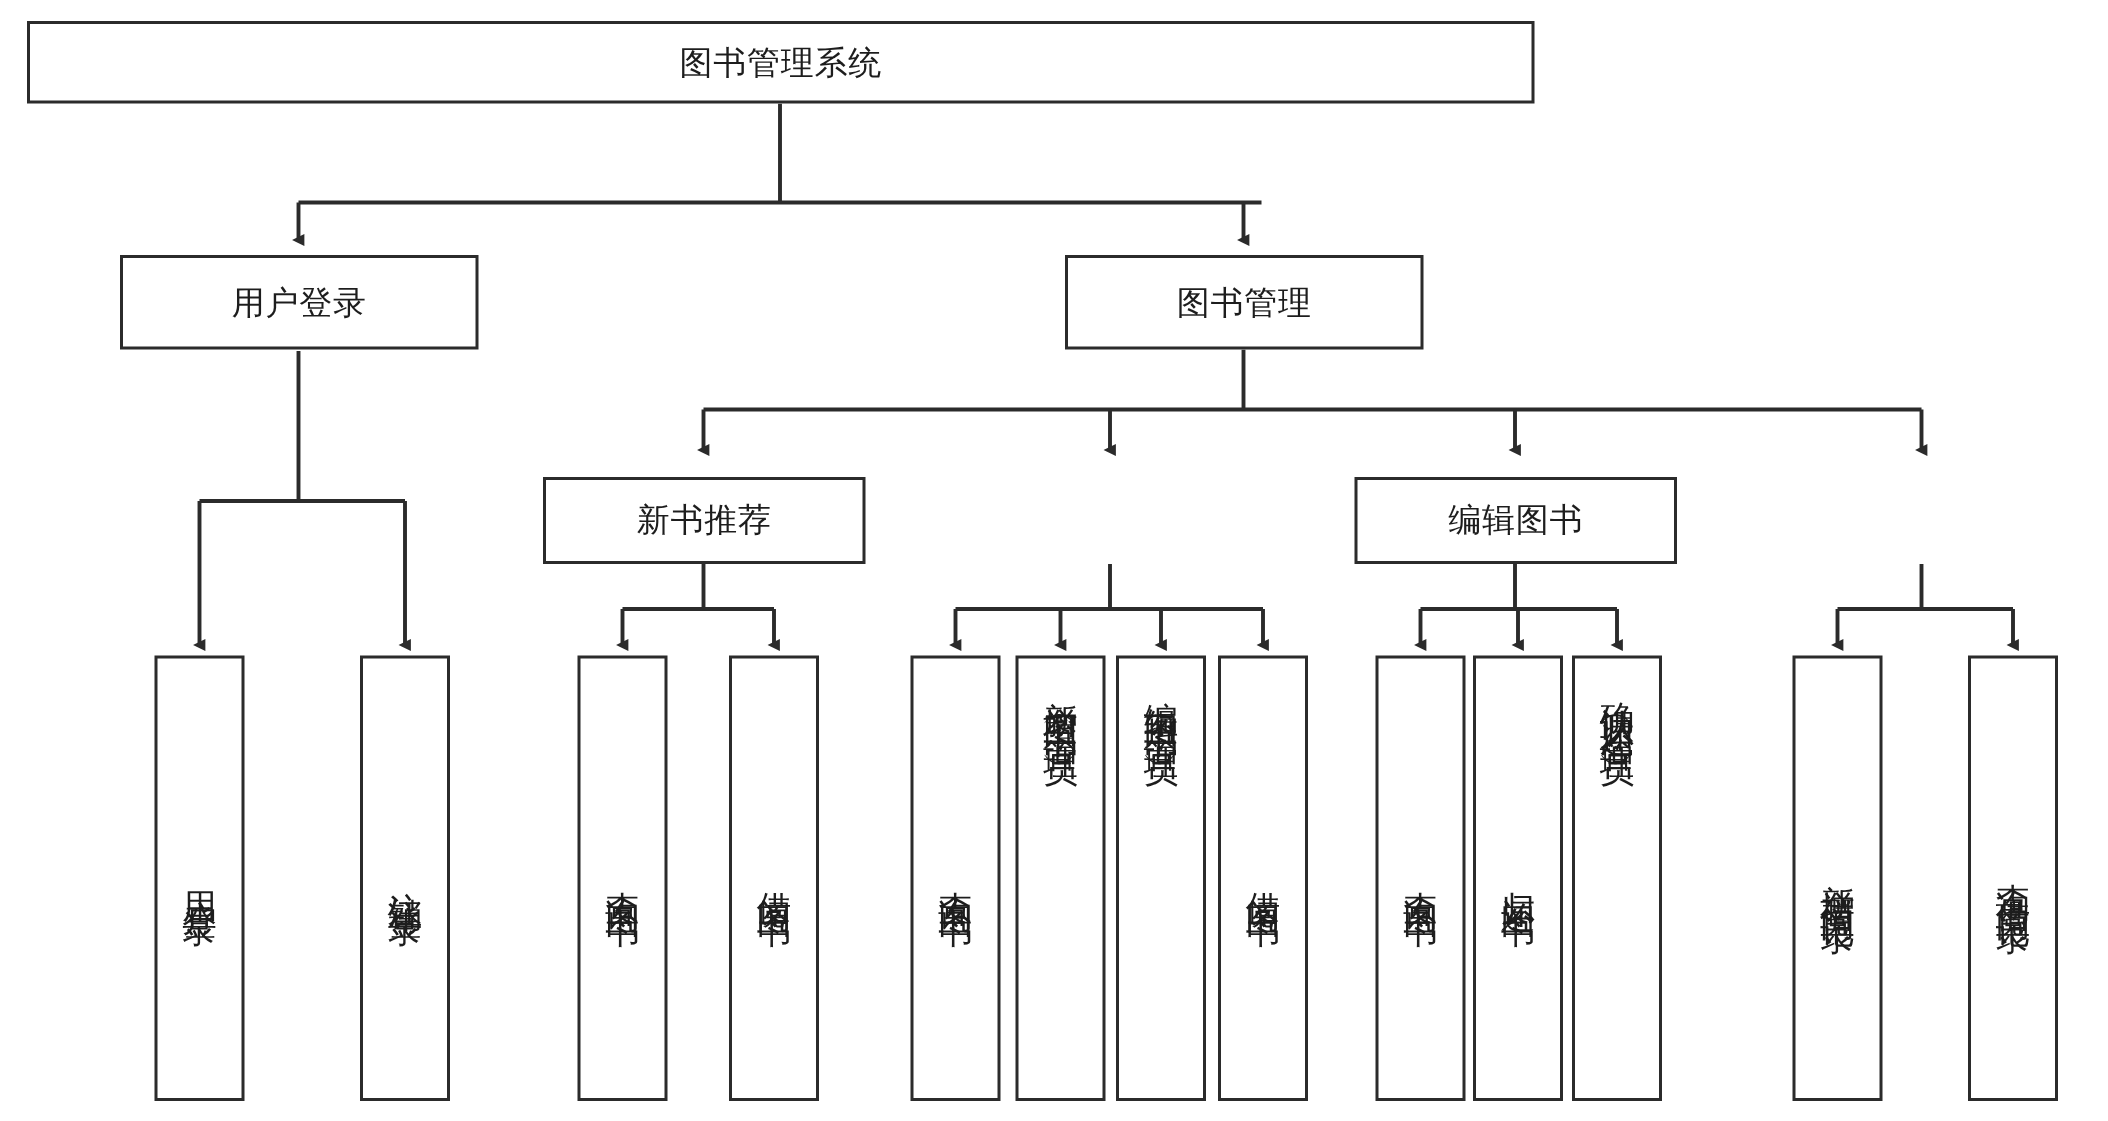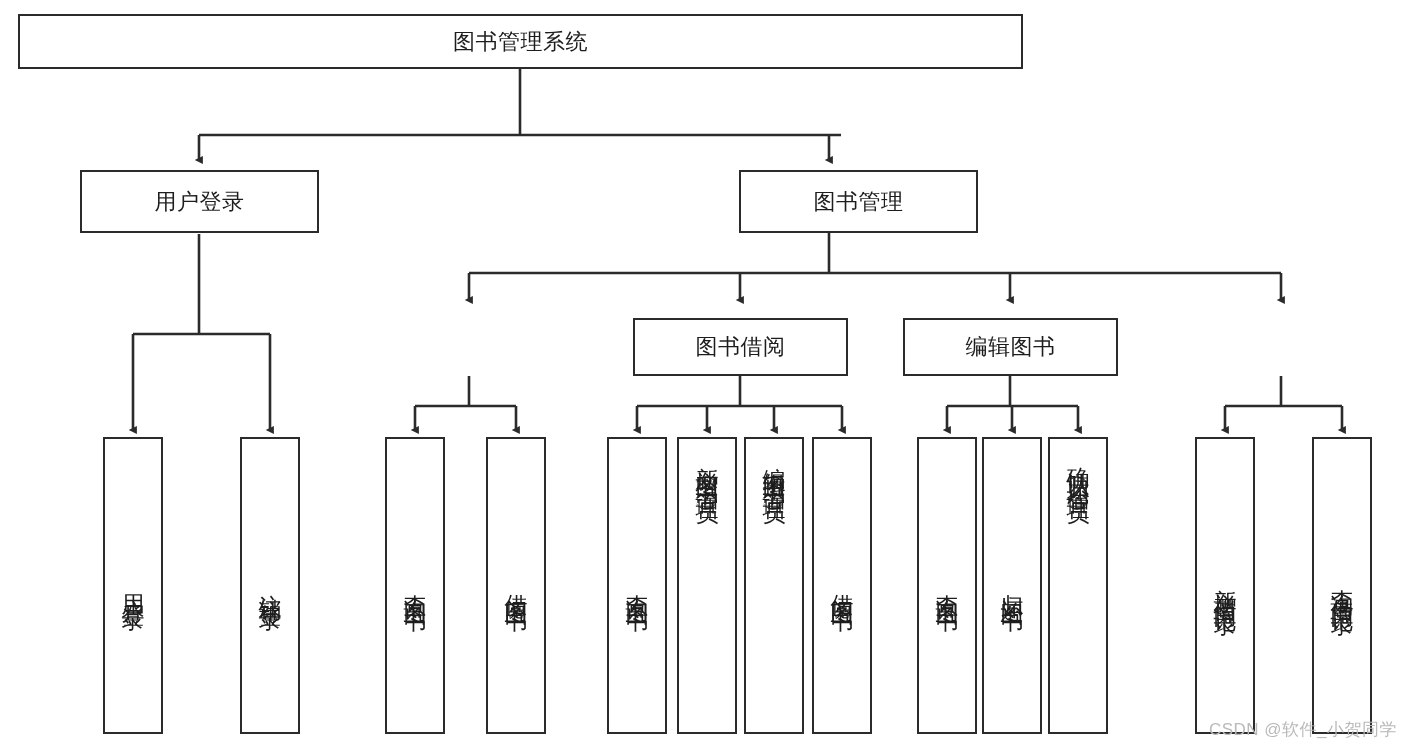--- a/index.html
+++ b/index.html
@@ -137,28 +137,28 @@
   </svg>
 
   <div class="node-box" style="left:18px; top:14px; width:1005px; height:55px;">
     <span class="node-label">图书管理系统</span>
   </div>
 
   <div class="node-box" style="left:80px; top:170px; width:239px; height:63px;">
     <span class="node-label">用户登录</span>
   </div>
 
-  <div class="node-box" style="left:739px; top:170px; width:239px; height:63px;">
+  <div class="node-box" style="left:710px; top:170px; width:239px; height:63px;">
     <span class="node-label">图书管理</span>
   </div>
 
-
-  <div class="node-box" style="left:633px; top:318px; width:215px; height:58px;">
-    <span class="node-label">图书借阅</span>
-  </div>
+  <div class="node-box" style="left:362px; top:318px; width:215px; height:58px;">
+    <span class="node-label">新书推荐</span>
+  </div>
+
 
   <div class="node-box" style="left:903px; top:318px; width:215px; height:58px;">
     <span class="node-label">编辑图书</span>
   </div>
 
 
   <div class="node-box vertical centered" style="left:103px; top:437px; width:60px; height:297px;">
     <span class="node-label">用户登录</span>
   </div>
 
@@ -203,15 +203,14 @@
   </div>
 
   <div class="node-box vertical centered" style="left:1195px; top:437px; width:60px; height:297px;">
     <span class="node-label">新增借阅记录</span>
   </div>
 
   <div class="node-box vertical centered" style="left:1312px; top:437px; width:60px; height:297px;">
     <span class="node-label">查询借阅记录</span>
   </div>
 
-  <div class="watermark">CSDN @软件_小贺同学</div>
 
 </div>
 
 </body></html>

